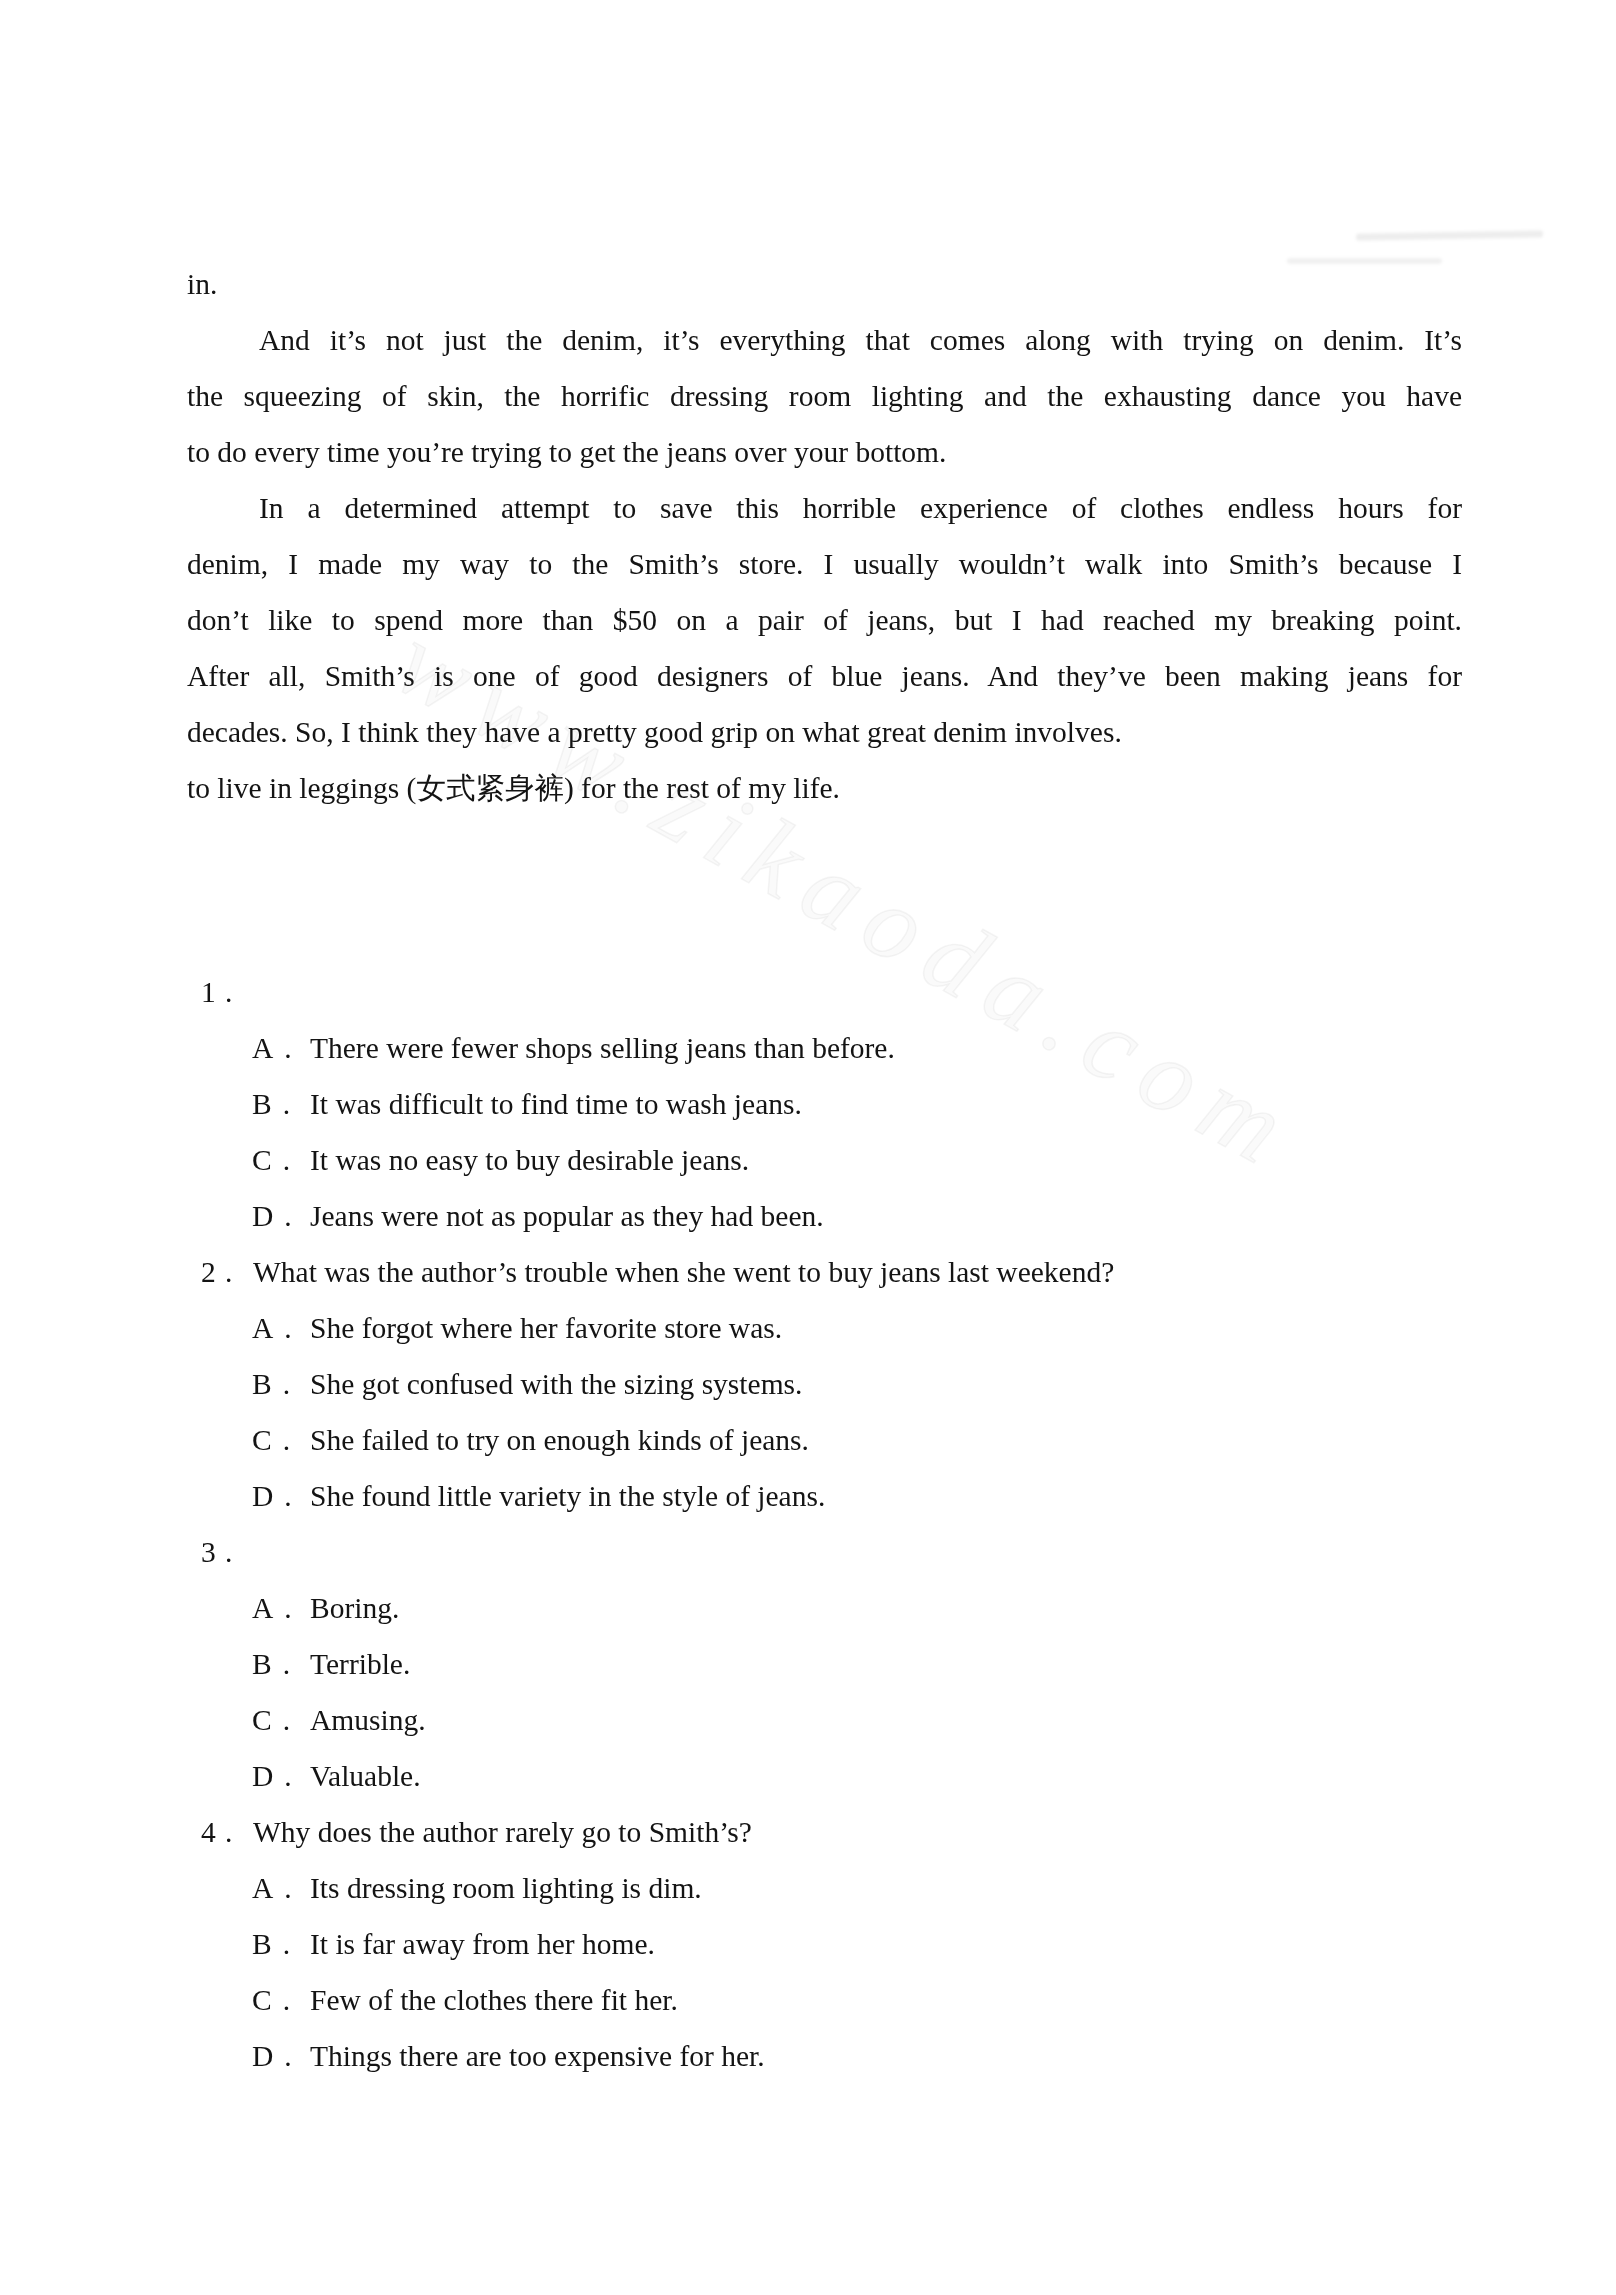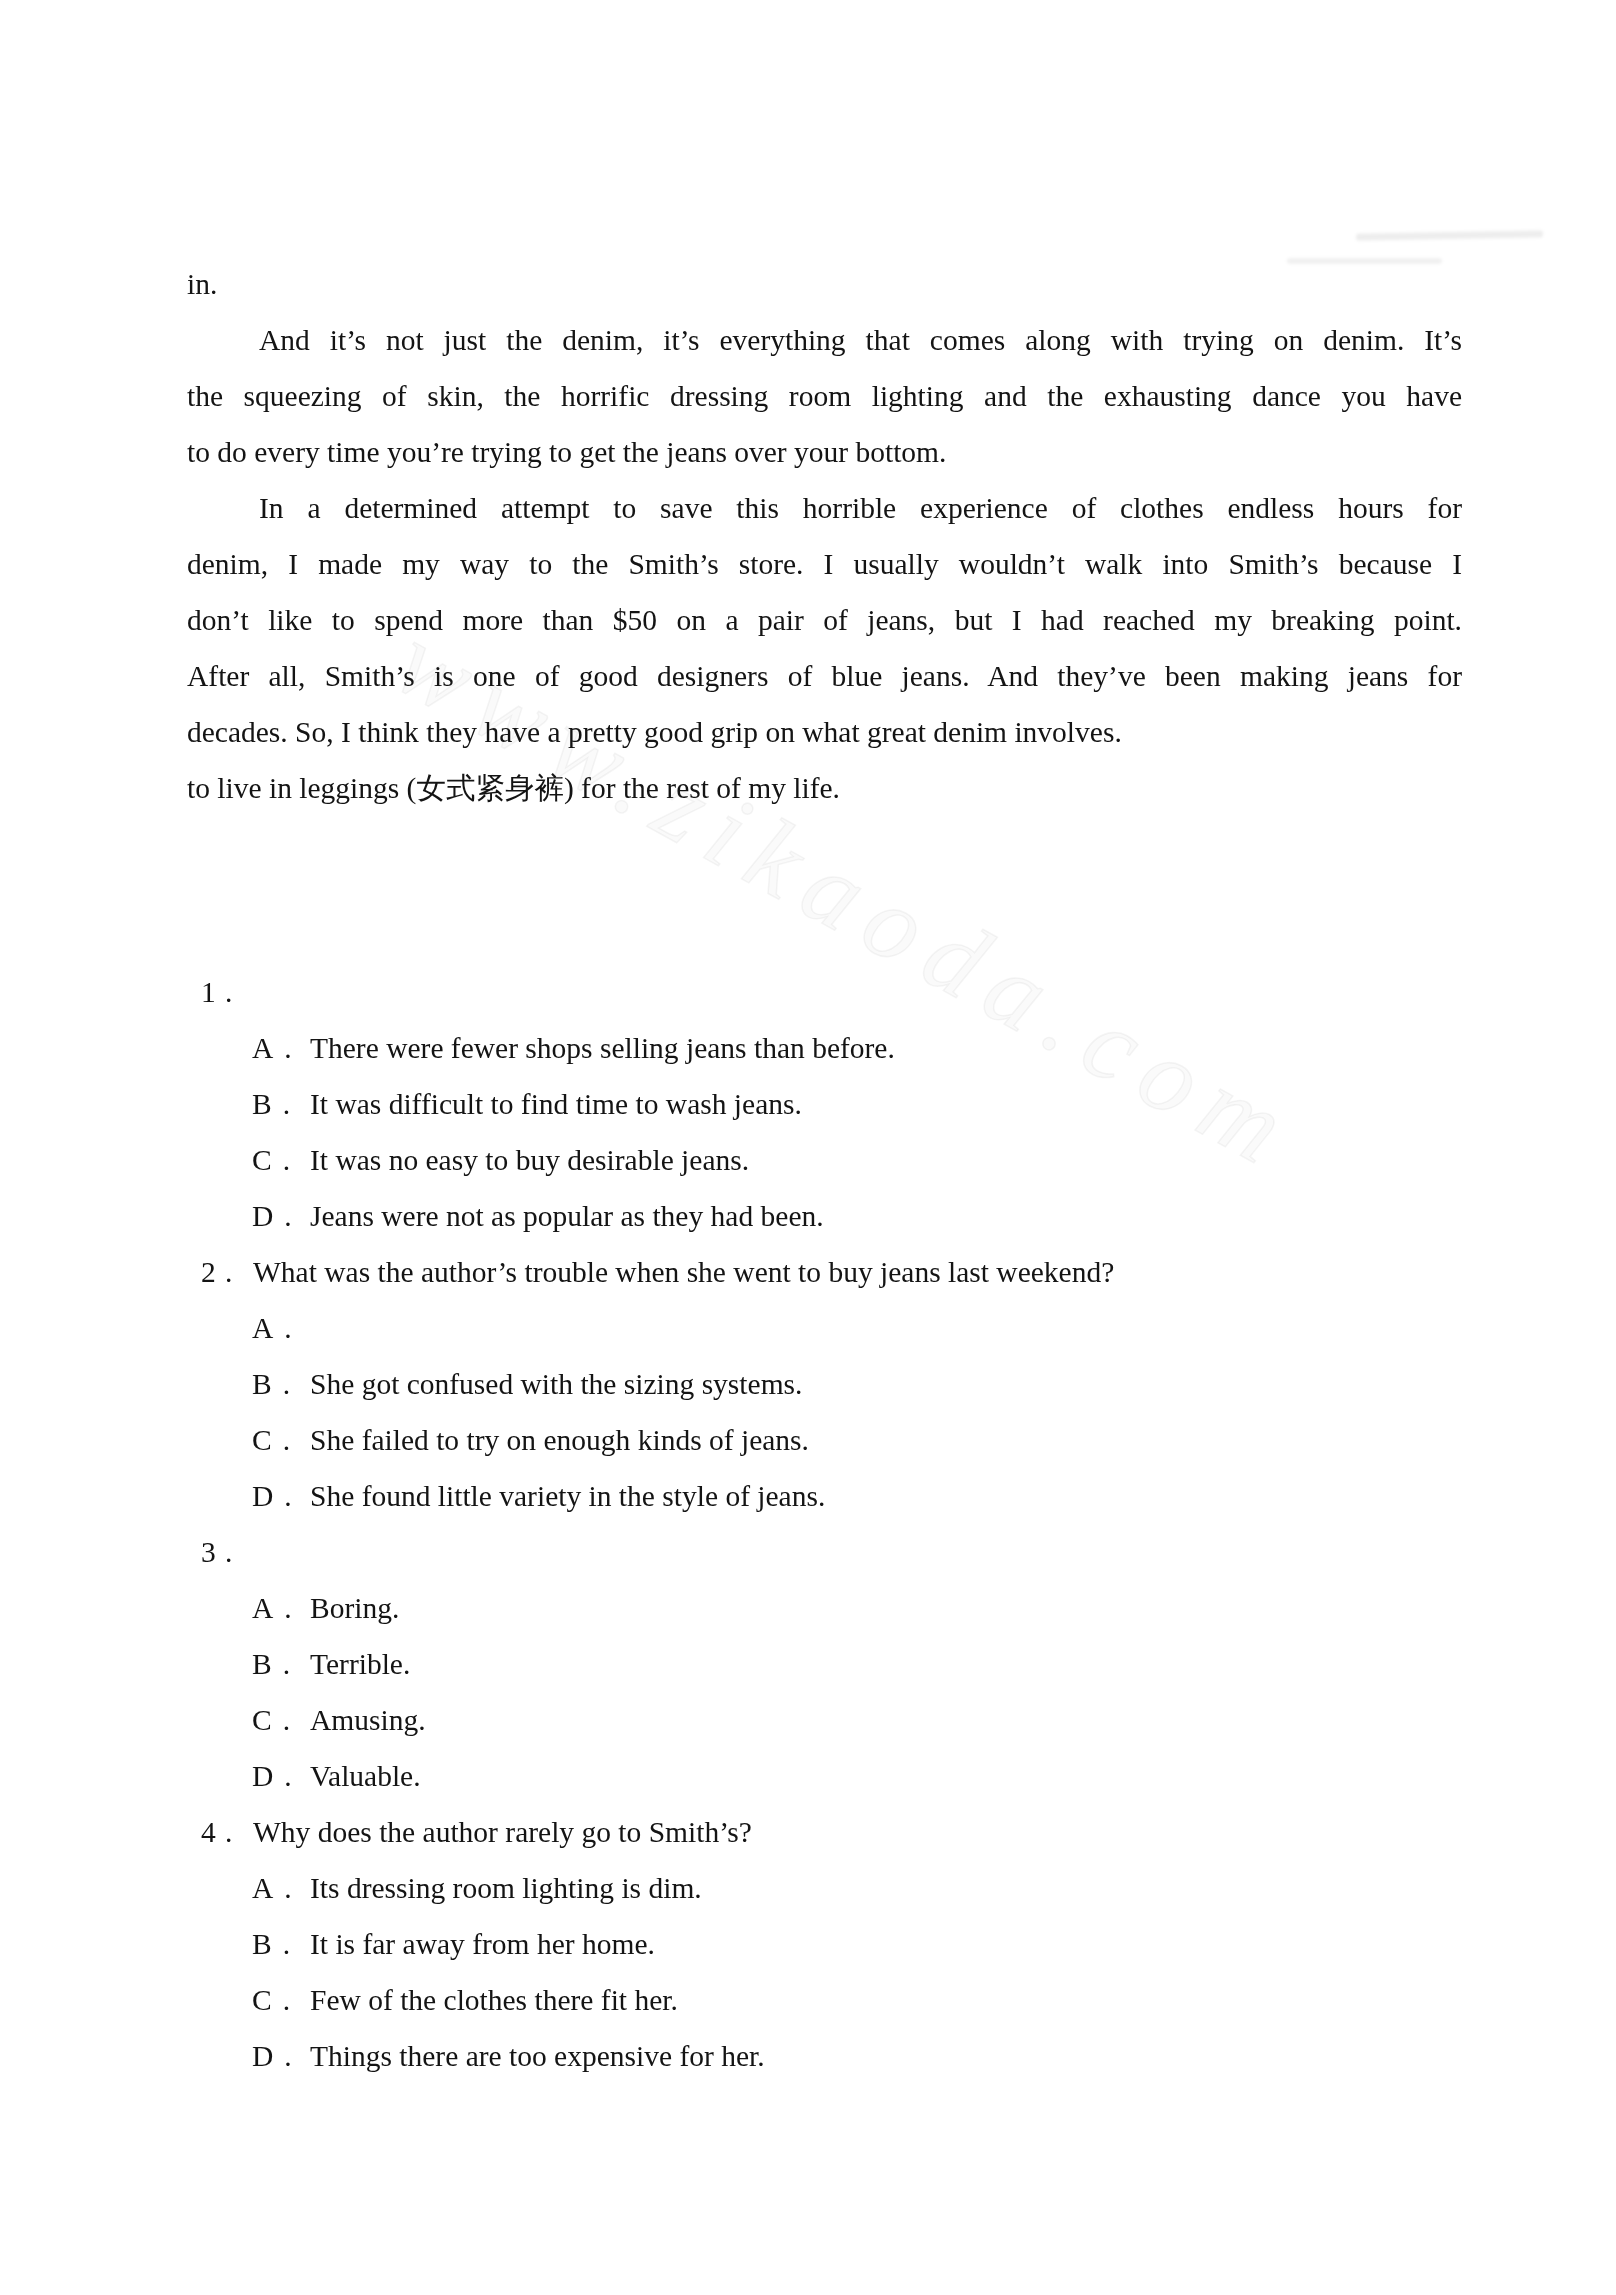--- a/index.html
+++ b/index.html
@@ -123,20 +123,21 @@
       <span class="olab">D.</span>
       <span>Jeans were not as popular as they had been.</span>
     </div>
 
     <div class="qline">
       <span class="qnum">2.</span>
       <span>What was the author’s trouble when she went to buy jeans last weekend?</span>
     </div>
     <div class="oline">
       <span class="olab">A.</span>
+      <span>She forgot where her favorite store was.</span>
     </div>
     <div class="oline">
       <span class="olab">B.</span>
       <span>She got confused with the sizing systems.</span>
     </div>
     <div class="oline">
       <span class="olab">C.</span>
       <span>She failed to try on enough kinds of jeans.</span>
     </div>
     <div class="oline">

